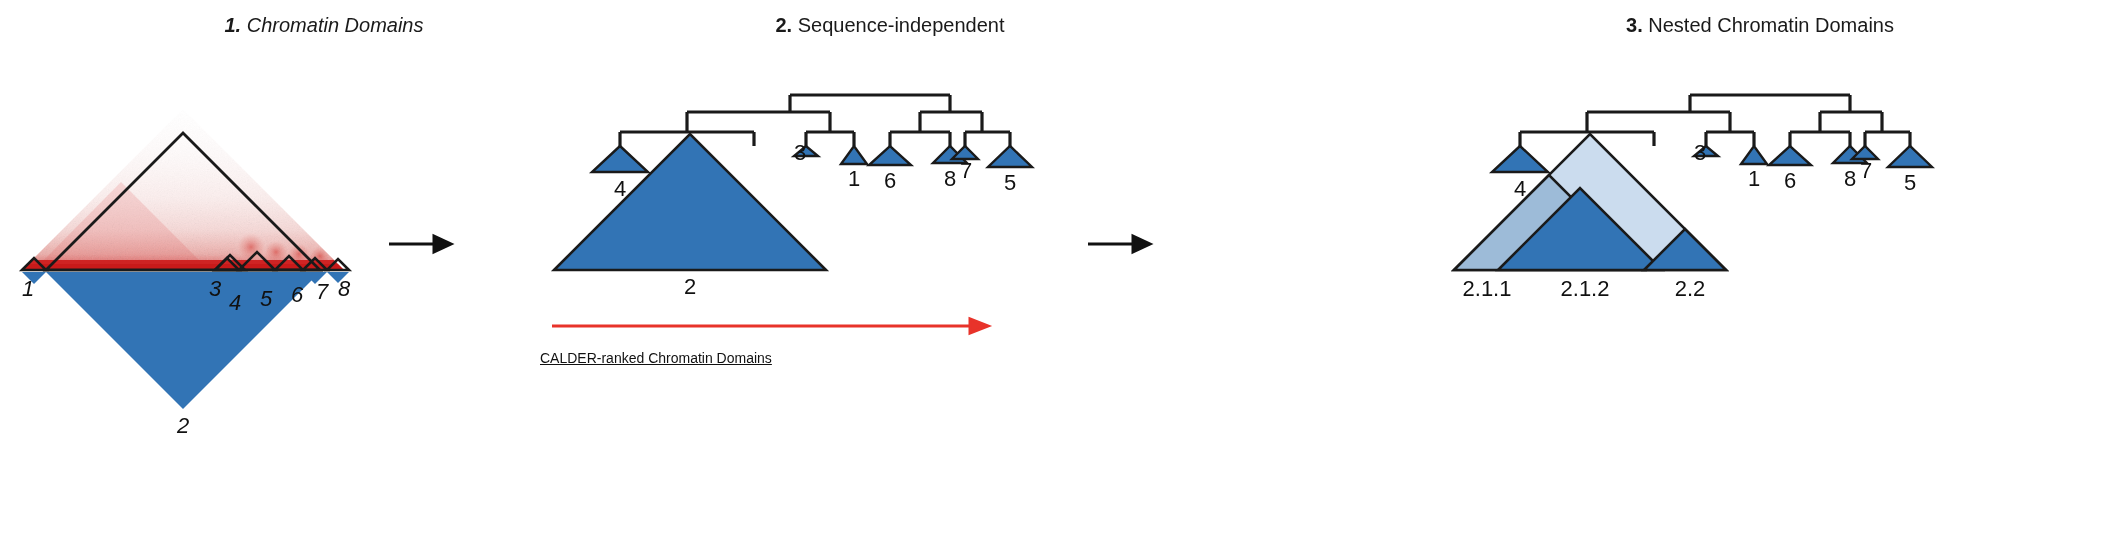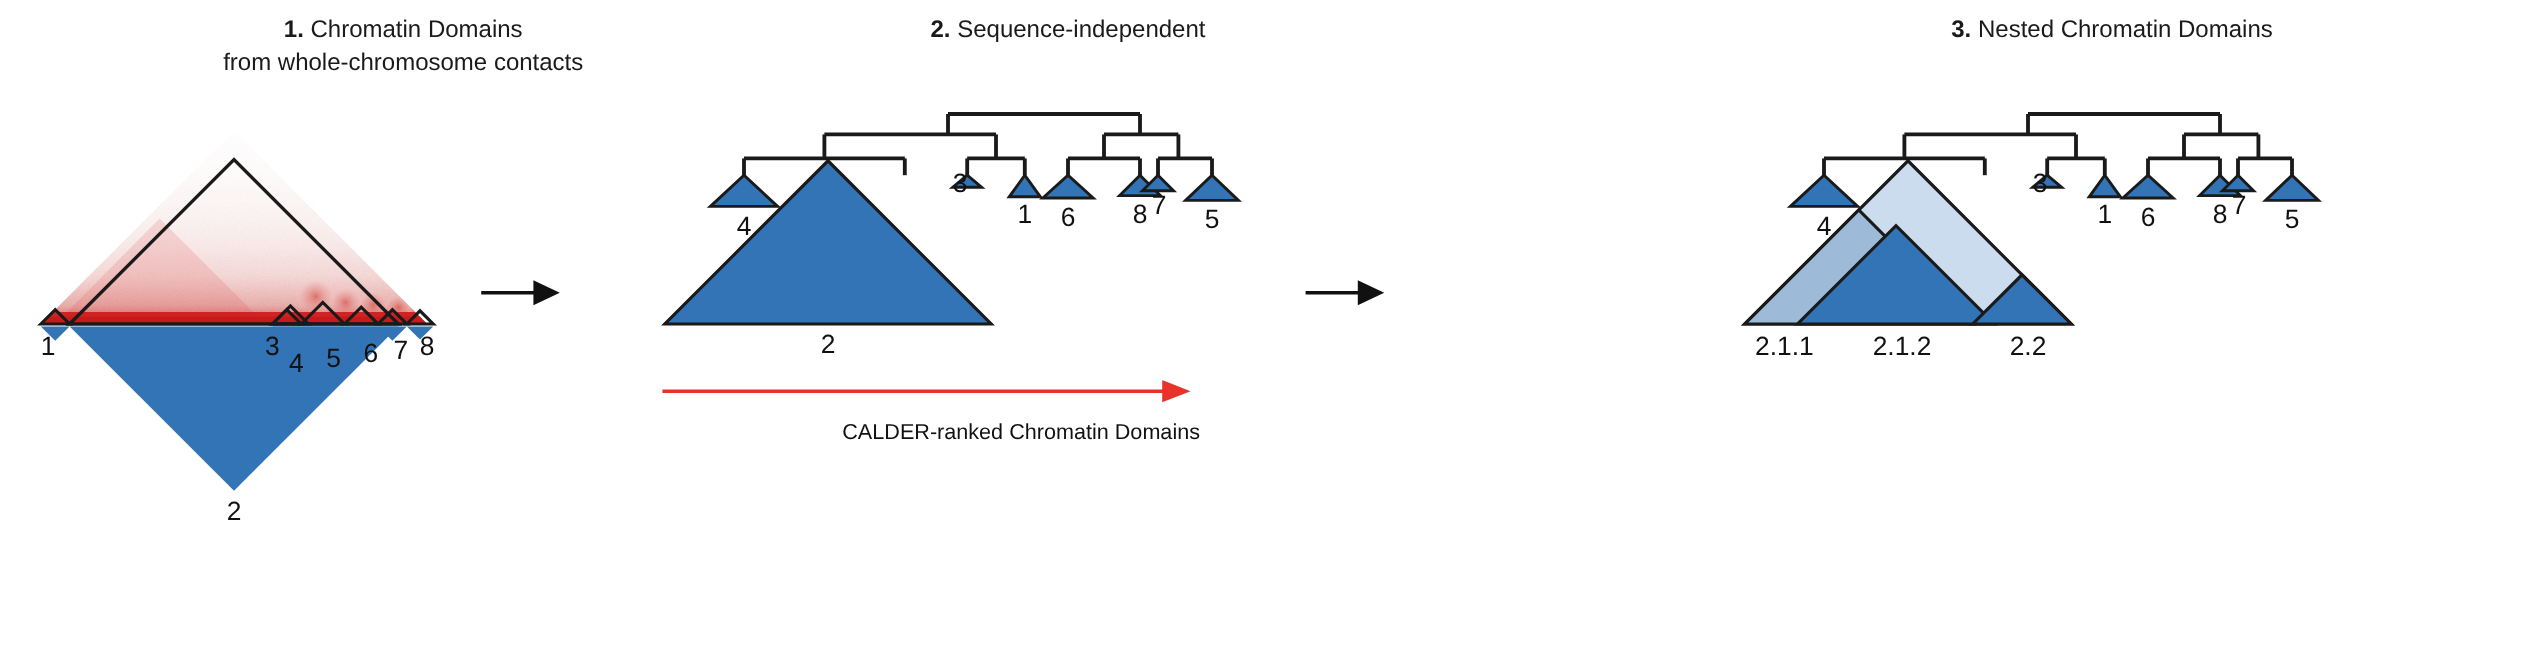--- a/index.html
+++ b/index.html
@@ -5,31 +5,30 @@
   html,body{margin:0;padding:0;background:#ffffff;}
   body{width:2122px;height:538px;position:relative;overflow:hidden;
        font-family:"Liberation Sans",sans-serif;color:#1a1a1a;}
   .panel{position:absolute;top:0;height:538px;}
   .title{position:absolute;text-align:center;font-size:20px;line-height:27px;
          color:#1a1a1a;white-space:nowrap;}
   .title b{font-weight:bold;}
   .lbl{position:absolute;font-size:22px;line-height:22px;color:#111;
        text-align:center;white-space:nowrap;}
   svg{position:absolute;top:0;left:0;overflow:visible;}
-  .caption{position:absolute;font-size:18px;color:#111;white-space:nowrap;text-align:right;}
+  .caption{position:absolute;font-size:14px;color:#111;white-space:nowrap;text-align:left;text-decoration:underline;}
 </style>
 </head>
 <body>
 
-<div class="panel" style="left:16px;width:700px;">
+<div class="panel" style="left:4px;width:700px;font-style:italic;">
 
   <div class="title" style="left:0;width:640px;top:12px;">
     <div><b>1.</b>
       <span>Chromatin Domains</span></div>
-    <div>from whole-chromosome contacts</div>
   </div>
 
   <svg width="700" height="538" aria-hidden="true">
     <defs>
 
       <linearGradient id="hicDecay" x1="0" y1="1" x2="0" y2="0">
         <stop offset="0%" stop-color="#CF1F1F" stop-opacity="0.98"></stop>
         <stop offset="4%" stop-color="#D83030" stop-opacity="0.85"></stop>
         <stop offset="12%" stop-color="#E06A63" stop-opacity="0.55"></stop>
         <stop offset="26%" stop-color="#EC9D98" stop-opacity="0.38"></stop>

